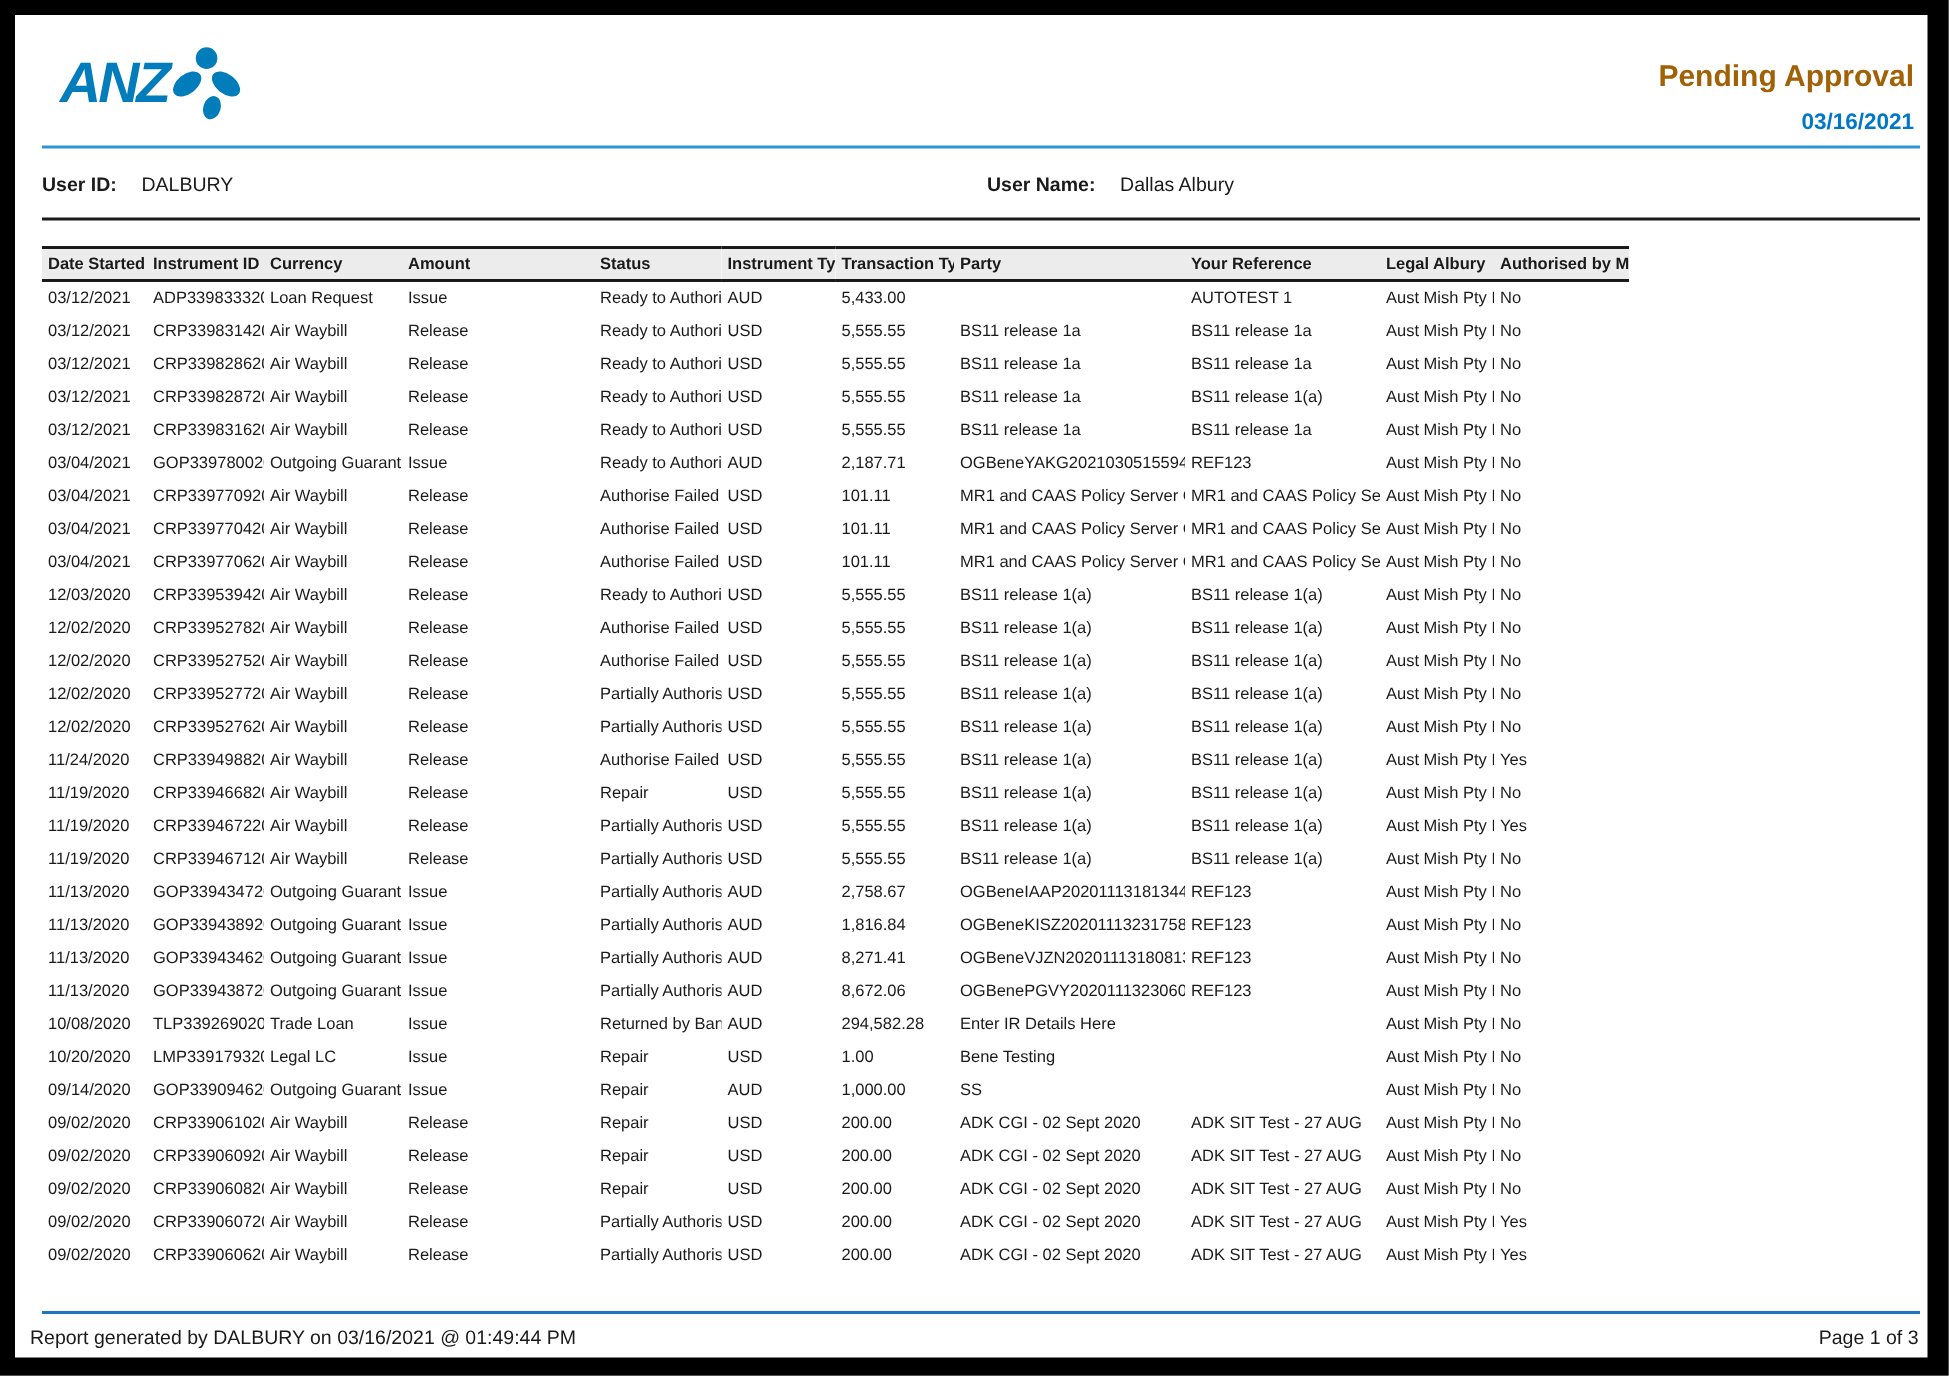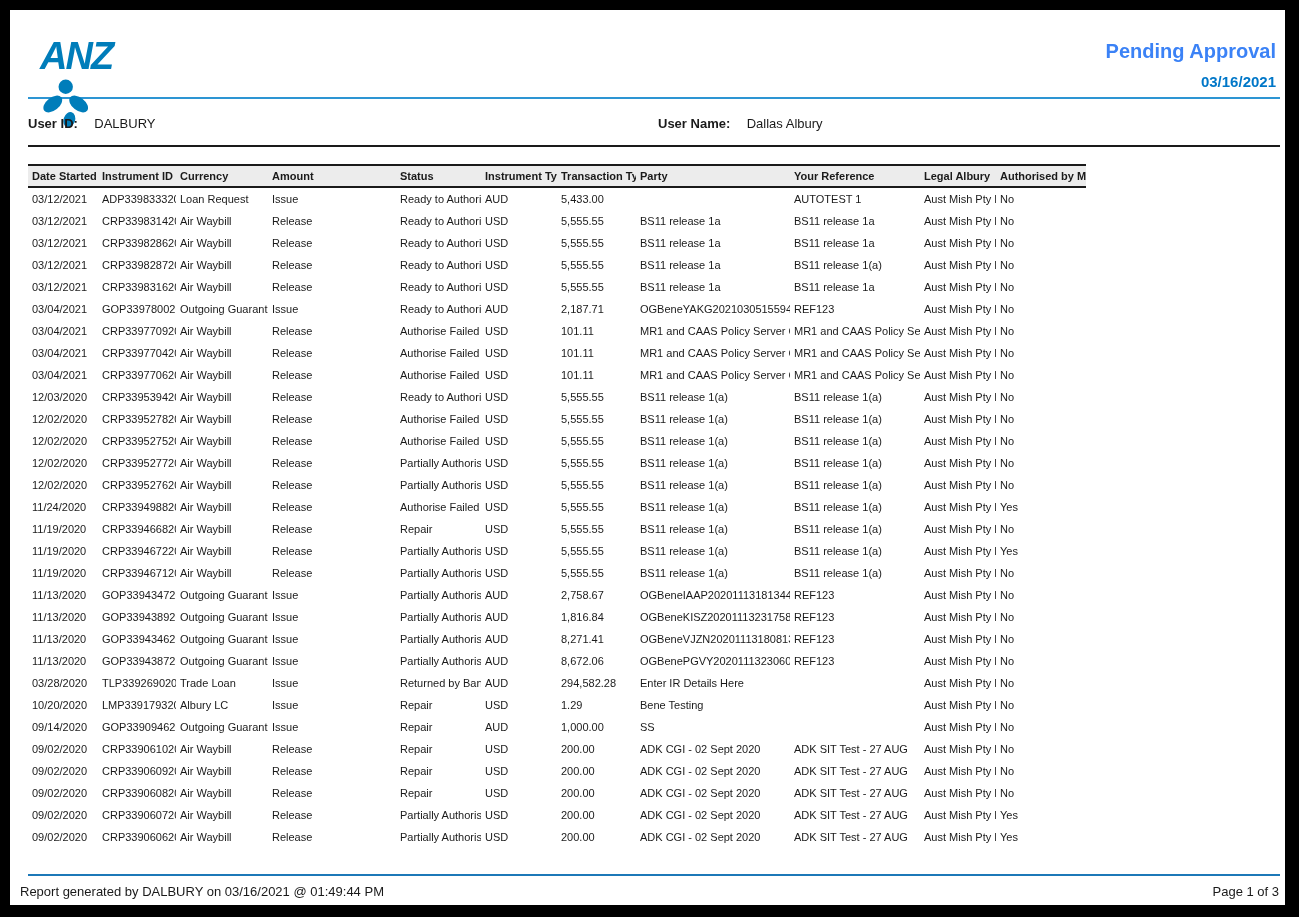--- a/index.html
+++ b/index.html
@@ -10,29 +10,29 @@
     position:relative;
     width:1299px; height:917px;
     background:#fff;
     border-style:solid; border-color:#000;
     border-width:10px 14px 12px 10px;
     overflow:hidden;
   }
 
   
   .header { position:relative; height:87px; }
-  .logo { position:absolute; left:30px; top:22px; display:flex; align-items:flex-start;flex-direction:column; }
+  .logo { position:absolute; left:30px; top:22px; display:flex; align-items:flex-start; }
   .logo-text {
     color:#007DBA; font-weight:800; font-size:38px; line-height:48px;
     letter-spacing:-2px; font-style:italic;
   }
   .logo-mark { margin-left:2px; margin-top:-2px; }
 
   .title-block { position:absolute; right:9px; top:30px; text-align:right; }
-  .report-title { color:#3b82f6; font-size:20px; font-weight:bold;text-align:right; }
+  .report-title { color:#a16207; font-size:20px; font-weight:bold;text-align:right; }
   .report-date  { color:#0077C8; font-size:15px; margin-top:10px;font-weight:bold; }
 
   .rule-blue { height:2px; background:#2D95D3; margin:0 5px 0 18px; }
   .rule-dark { height:2px; background:#1a1a1a; margin:0 5px 0 18px; }
 
   
   .user-row { position:relative; height:46px;padding-left:28px; }
   .ui-label { font-weight:bold; font-size:13px; color:#1a1a1a; }
   .ui-value { font-size:13px; color:#1a1a1a; }
   .user-id   { position:absolute; left:18px;  top:15px; }
@@ -412,40 +412,40 @@
             <td>Issue</td>
             <td>Partially Authorised</td>
             <td>AUD</td>
             <td>8,672.06</td>
             <td>OGBenePGVY20201113230601</td>
             <td>REF123</td>
             <td>Aust Mish Pty Ltd</td>
             <td>No</td>
           </tr>
           <tr>
-            <td>03/28/2020</td>
+            <td>10/08/2020</td>
             <td>TLP33926902092</td>
             <td>Trade Loan</td>
             <td>Issue</td>
             <td>Returned by Bank</td>
             <td>AUD</td>
             <td>294,582.28</td>
             <td>Enter IR Details Here</td>
             <td></td>
             <td>Aust Mish Pty Ltd</td>
             <td>No</td>
           </tr>
           <tr>
             <td>10/20/2020</td>
             <td>LMP33917932092</td>
-            <td>Albury LC</td>
+            <td>Legal LC</td>
             <td>Issue</td>
             <td>Repair</td>
             <td>USD</td>
-            <td>1.29</td>
+            <td>1.00</td>
             <td>Bene Testing</td>
             <td></td>
             <td>Aust Mish Pty Ltd</td>
             <td>No</td>
           </tr>
           <tr>
             <td>09/14/2020</td>
             <td>GOP33909462092</td>
             <td>Outgoing Guarantee</td>
             <td>Issue</td>

